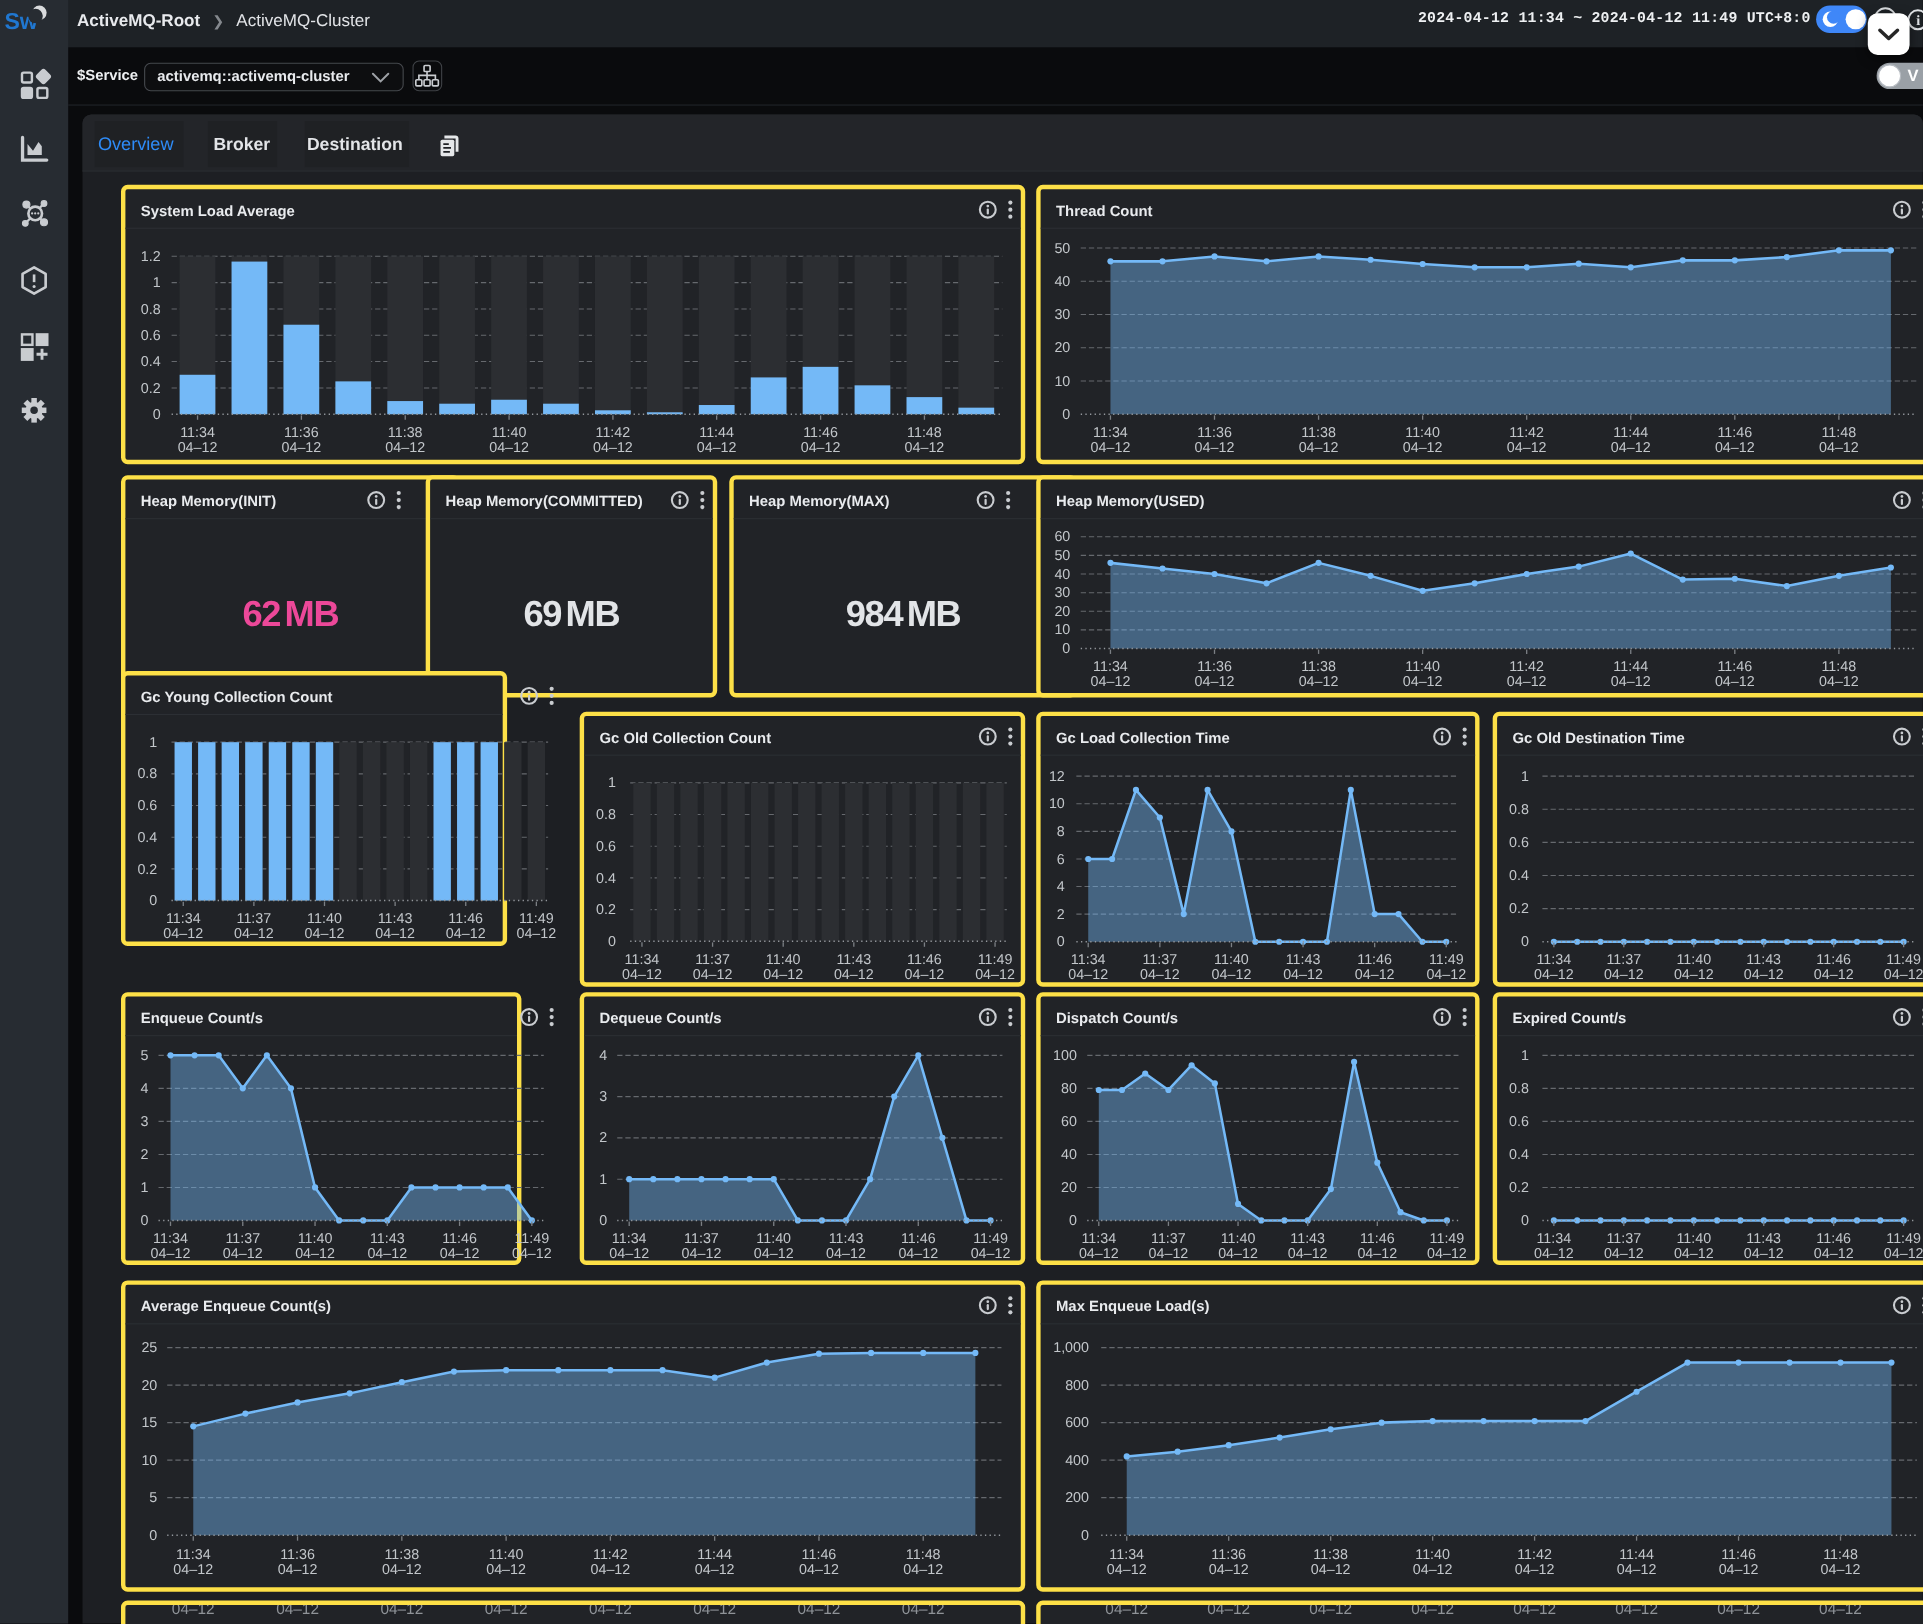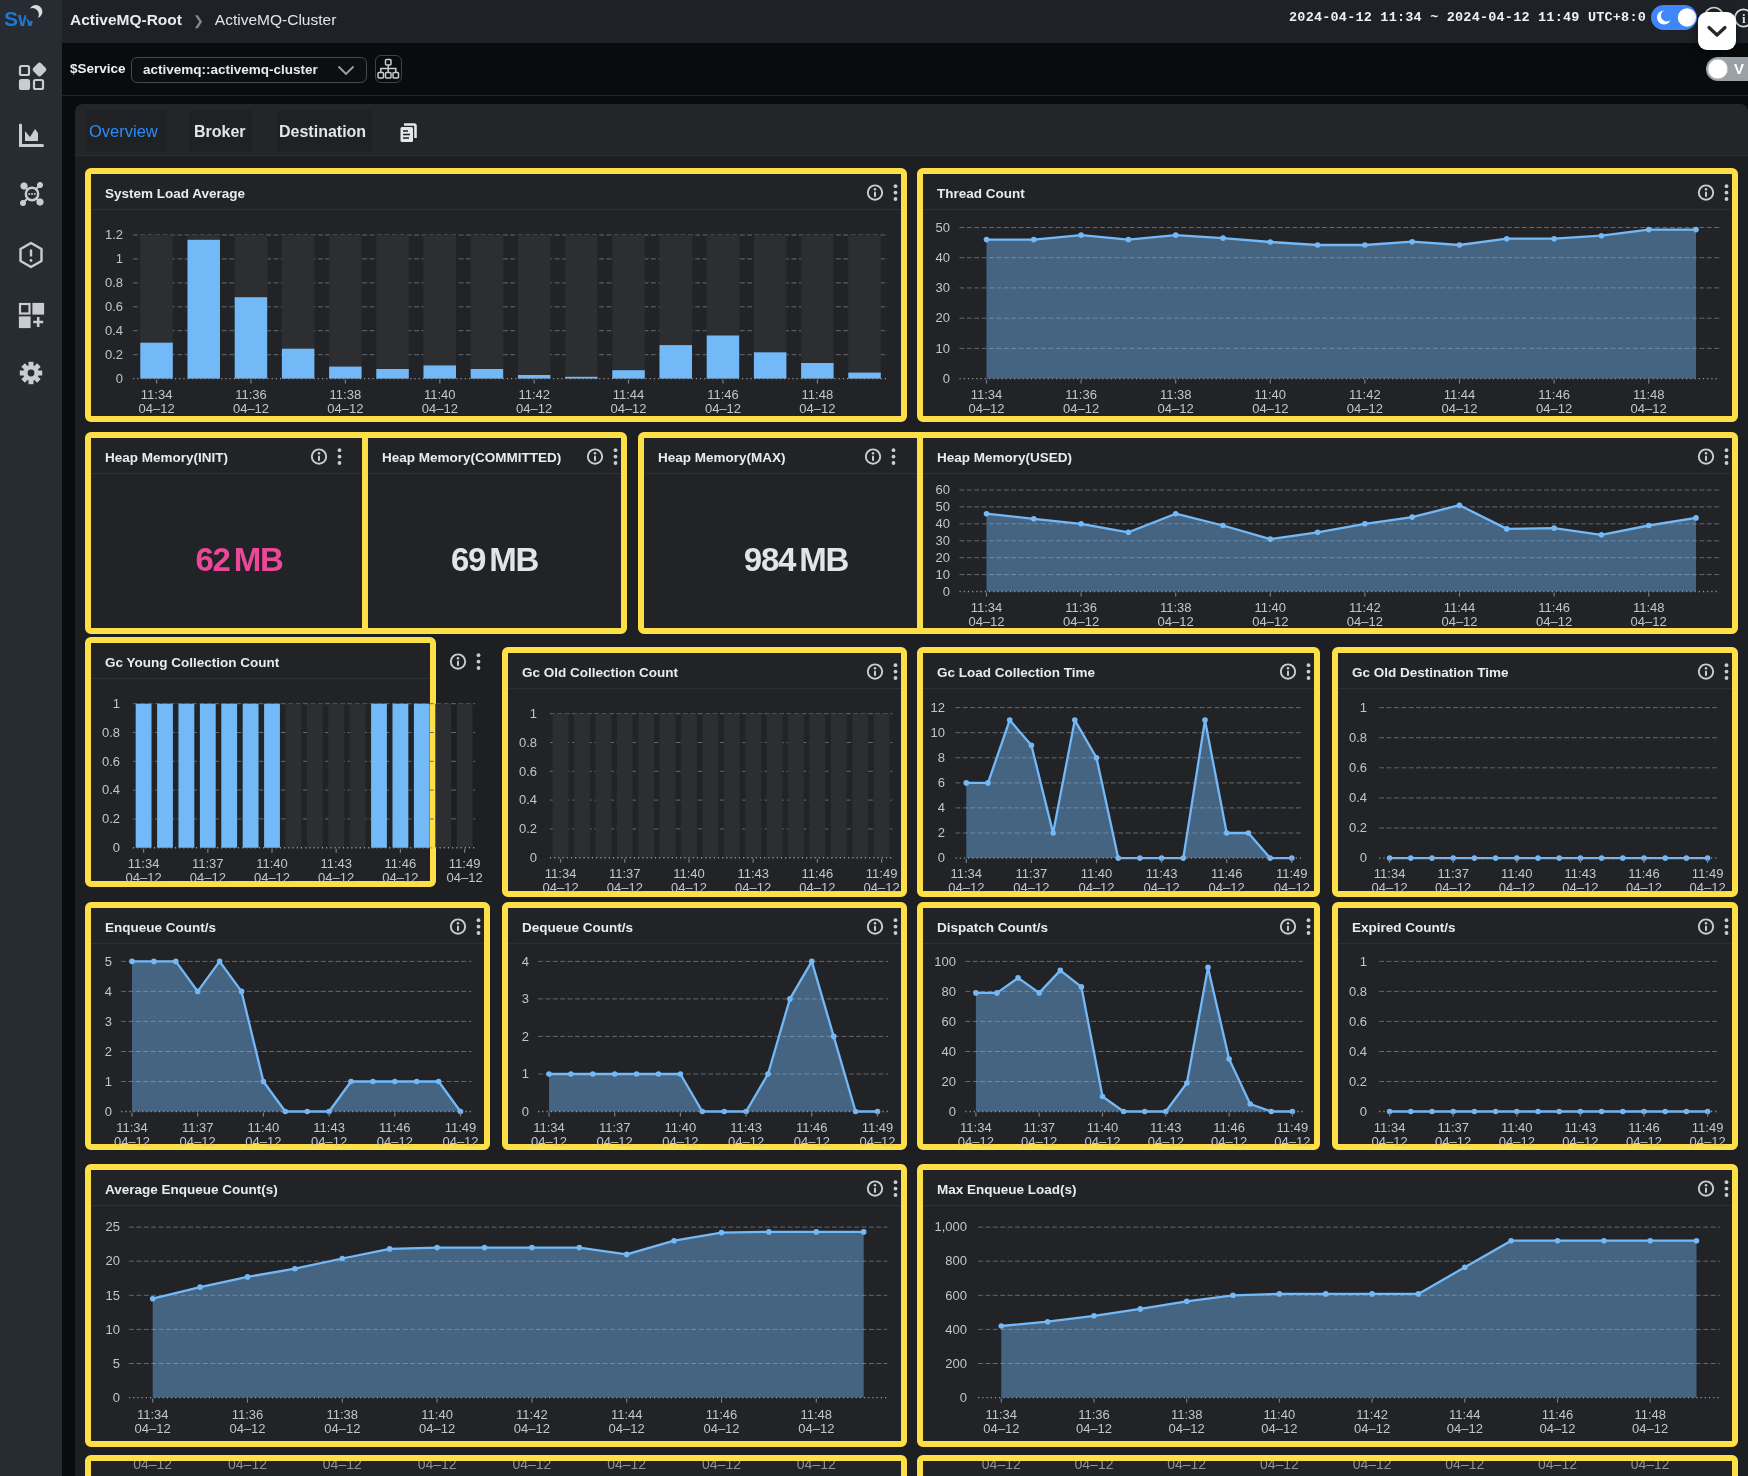--- a/index.html
+++ b/index.html
@@ -1,16 +1,16 @@
 <!DOCTYPE html>
 <html><head><meta charset="utf-8"><style>
 *{margin:0;padding:0;box-sizing:border-box}
 html,body{width:1748px;height:1476px;overflow:hidden;background:#0a0b0d;font-family:"Liberation Sans",sans-serif;}
 .abs{position:absolute}
-.panel{position:absolute;background:#212327;border:6px solid #fde047;border-radius:6px;}
+.panel{position:absolute;background:#212327;border:4px solid #fde047;border-radius:6px;margin-left:25px;}
 .ph{position:absolute;left:14px;top:1.5px;height:35px;line-height:35px;font-size:13.5px;font-weight:700;color:#e9ebee;white-space:nowrap}
 .pdiv{position:absolute;left:0;right:0;top:35px;height:1px;background:#2c2f34}
 svg{position:absolute;overflow:visible}
 .xl{position:absolute;text-align:center;font-size:13px;line-height:14px;color:#c2c6ca;white-space:nowrap}
 </style></head><body>
 <div class="abs" style="left:0;top:0;width:1748px;height:1476px;background:#0a0b0d"></div>
 <div class="abs" style="left:75px;top:104px;width:1673px;height:1372px;background:#1d1f23;border-radius:8px 8px 0 0"></div>
 <div class="abs" style="left:75px;top:104px;width:1673px;height:52px;background:#232529;border-radius:8px 8px 0 0"></div>
 <div class="abs" style="left:0;top:0;width:1748px;height:43px;background:#1e2226"></div>
 <div class="abs" style="left:0;top:0;width:62px;height:1476px;background:#272c32"></div>
@@ -347,21 +347,21 @@
     </svg>
     <div class="xl" style="left:33.5px;top:162.70000000000005px;width:60px">11:34<br>04–12</div>
     <div class="xl" style="left:128.1px;top:162.70000000000005px;width:60px">11:36<br>04–12</div>
     <div class="xl" style="left:222.7px;top:162.70000000000005px;width:60px">11:38<br>04–12</div>
     <div class="xl" style="left:317.3px;top:162.70000000000005px;width:60px">11:40<br>04–12</div>
     <div class="xl" style="left:411.9px;top:162.70000000000005px;width:60px">11:42<br>04–12</div>
     <div class="xl" style="left:506.5px;top:162.70000000000005px;width:60px">11:44<br>04–12</div>
     <div class="xl" style="left:601.1px;top:162.70000000000005px;width:60px">11:46<br>04–12</div>
     <div class="xl" style="left:695.7px;top:162.70000000000005px;width:60px">11:48<br>04–12</div>
   </div>
-<div class="panel" style="left:85px;top:637px;width:351px;height:250px">
+<div class="panel" style="left:85px;top:610px;width:351px;height:250px">
     <div class="ph">Gc Young Collection Count</div>
     <div class="pdiv"></div>
     <svg width="52" height="40" style="left:353px;top:0px">
       <circle cx="14" cy="18.6" r="7.2" stroke="#c9ccd0" stroke-width="1.9" fill="none"></circle>
       <circle cx="14" cy="15.3" r="1.25" fill="#c9ccd0"></circle>
       <rect x="13" y="17.5" width="2" height="5.6" rx="1" fill="#c9ccd0"></rect>
       <circle cx="34.5" cy="12.2" r="1.9" fill="#c9ccd0"></circle>
       <circle cx="34.5" cy="18.6" r="1.9" fill="#c9ccd0"></circle>
       <circle cx="34.5" cy="25" r="1.9" fill="#c9ccd0"></circle>
     </svg>
@@ -579,21 +579,21 @@
       <line x1="306.0" y1="206.1" x2="306.0" y2="210.1" stroke="#7b7f84" stroke-width="1.2"></line>
       <line x1="369.6" y1="206.1" x2="369.6" y2="210.1" stroke="#7b7f84" stroke-width="1.2"></line>
     </svg>
     <div class="xl" style="left:21.6px;top:214px;width:60px">11:34<br>04–12</div>
     <div class="xl" style="left:85.2px;top:214px;width:60px">11:37<br>04–12</div>
     <div class="xl" style="left:148.8px;top:214px;width:60px">11:40<br>04–12</div>
     <div class="xl" style="left:212.4px;top:214px;width:60px">11:43<br>04–12</div>
     <div class="xl" style="left:276.0px;top:214px;width:60px">11:46<br>04–12</div>
     <div class="xl" style="left:339.6px;top:214px;width:60px">11:49<br>04–12</div>
   </div>
-<div class="panel" style="left:85px;top:902px;width:405px;height:248px">
+<div class="panel" style="left:85px;top:902px;width:364px;height:248px">
     <div class="ph">Enqueue Count/s</div>
     <div class="pdiv"></div>
     <svg width="52" height="40" style="left:353px;top:0px">
       <circle cx="14" cy="18.6" r="7.2" stroke="#c9ccd0" stroke-width="1.9" fill="none"></circle>
       <circle cx="14" cy="15.3" r="1.25" fill="#c9ccd0"></circle>
       <rect x="13" y="17.5" width="2" height="5.6" rx="1" fill="#c9ccd0"></rect>
       <circle cx="34.5" cy="12.2" r="1.9" fill="#c9ccd0"></circle>
       <circle cx="34.5" cy="18.6" r="1.9" fill="#c9ccd0"></circle>
       <circle cx="34.5" cy="25" r="1.9" fill="#c9ccd0"></circle>
     </svg>

